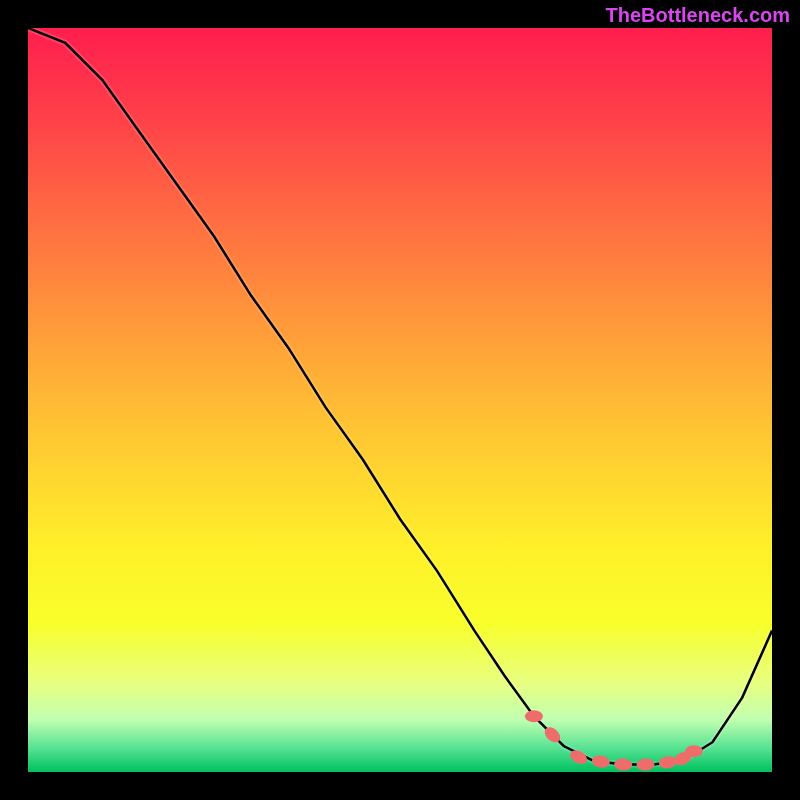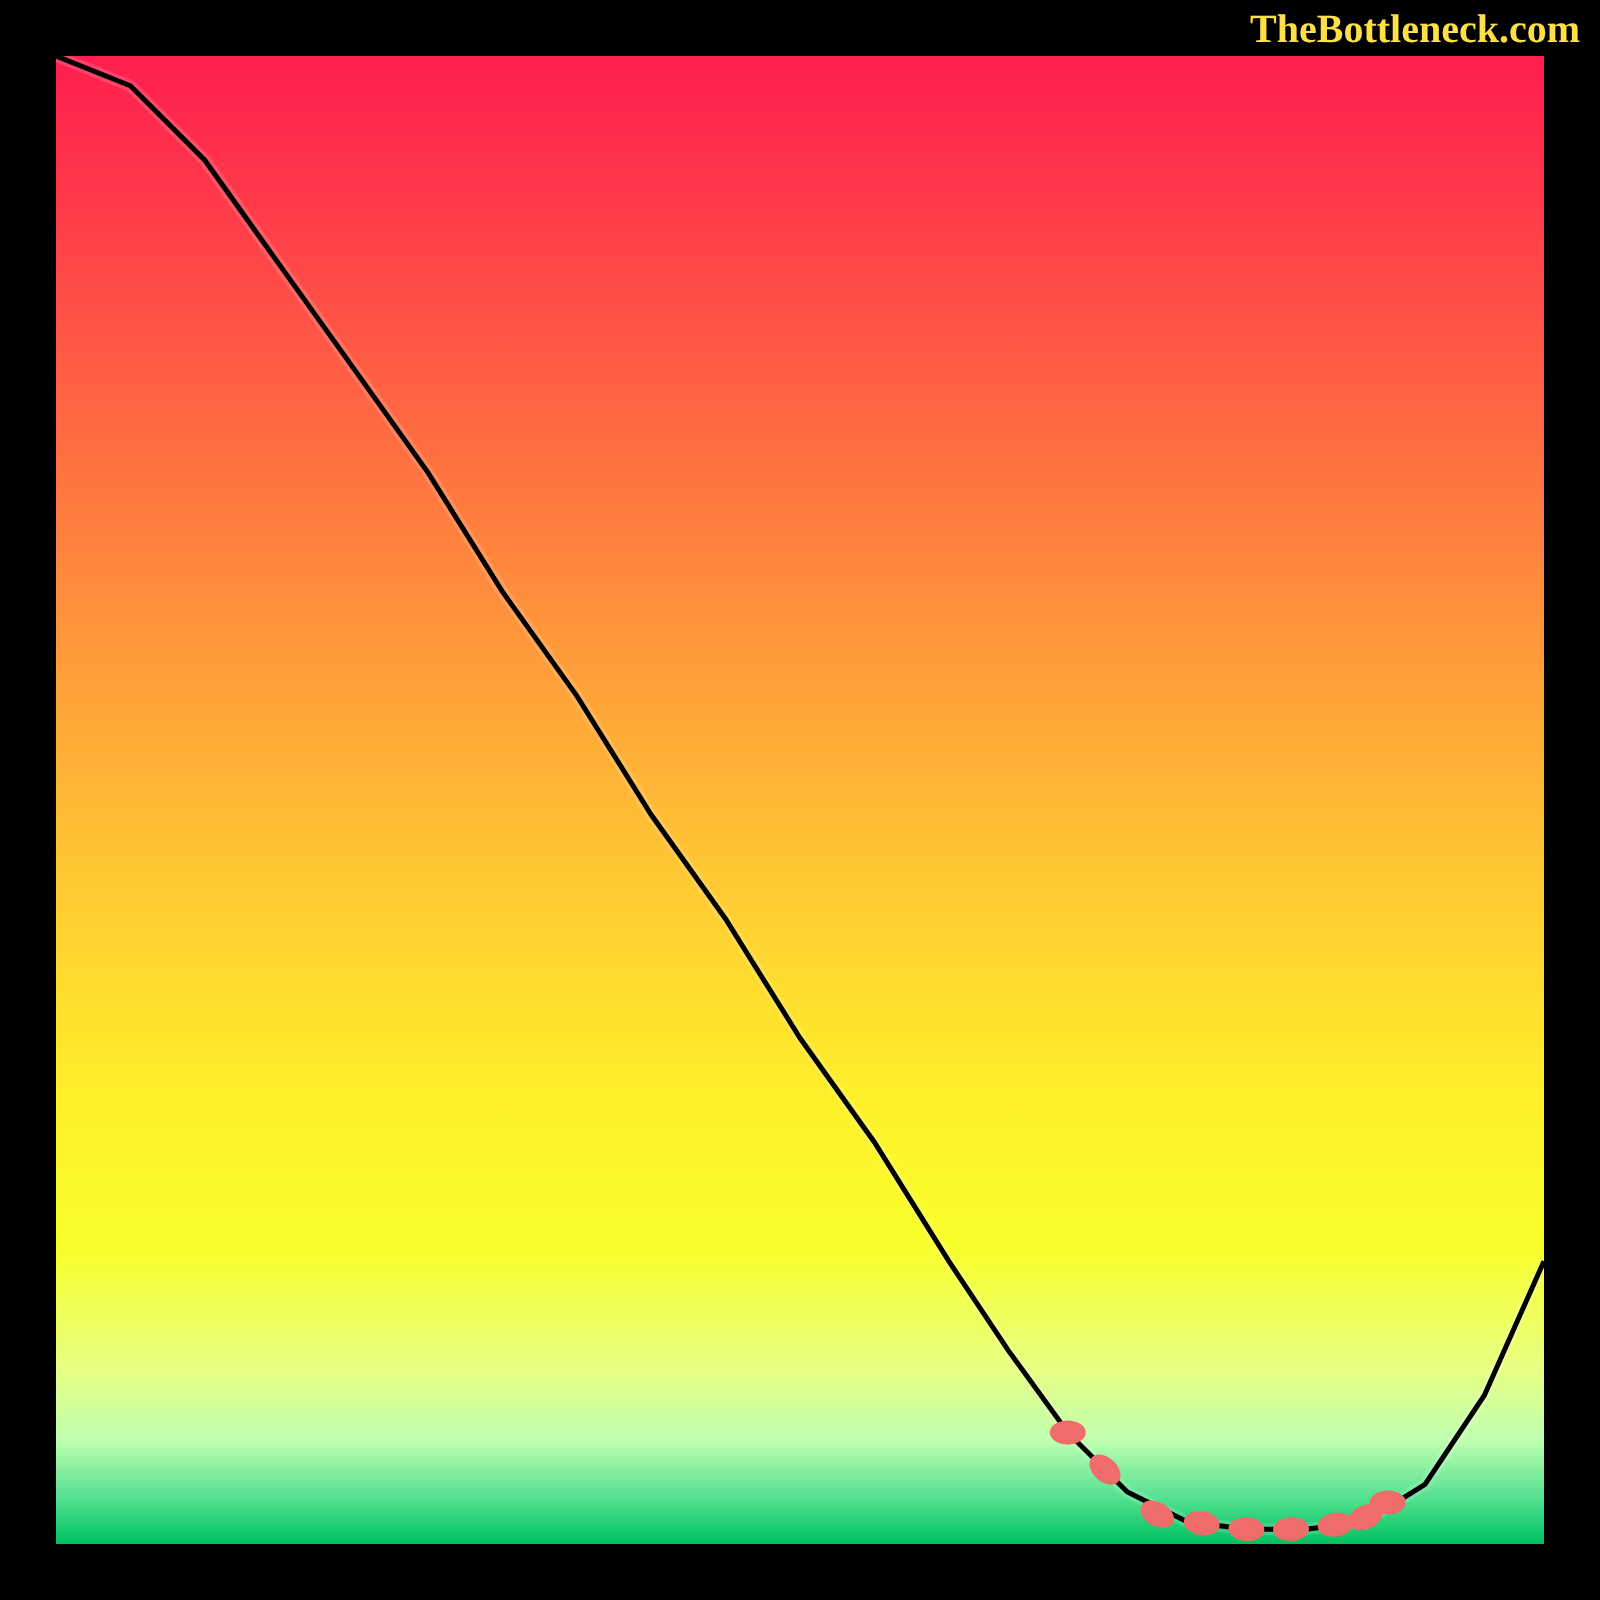--- a/index.html
+++ b/index.html
@@ -10,23 +10,22 @@
     position: relative;
     font-family: Arial, sans-serif;
     overflow: hidden;
   }
   .watermark {
     position: absolute;
     top: 4px;
     right: 10px;
     font-size: 20px;
     font-weight: bold;
-    color: #fde047;
+    color: #d946ef;
     z-index: 10;
-    font-family: Liberation Serif, serif;
   }
   .plot-area {
     position: absolute;
     top: 28px;
     left: 28px;
     width: 744px;
     height: 744px;
     background: linear-gradient(to bottom,
       #ff1e4e 0%,
       #ff3a4a 10%,

